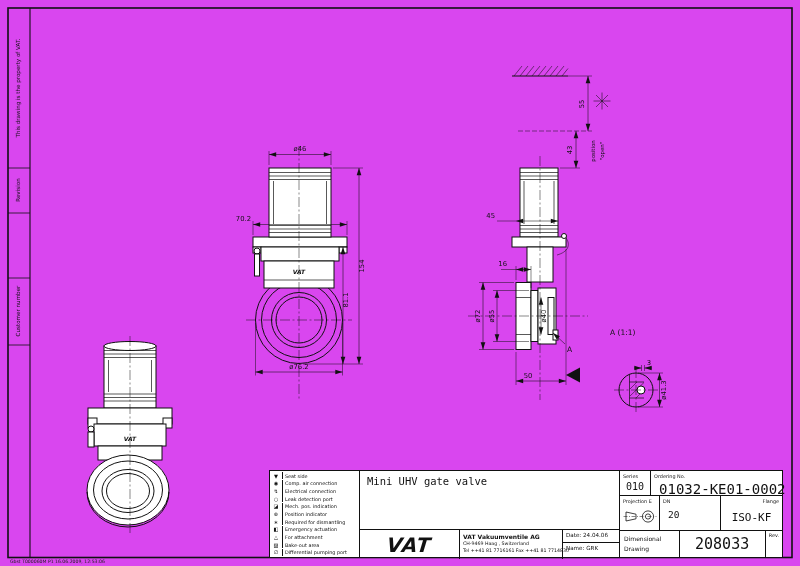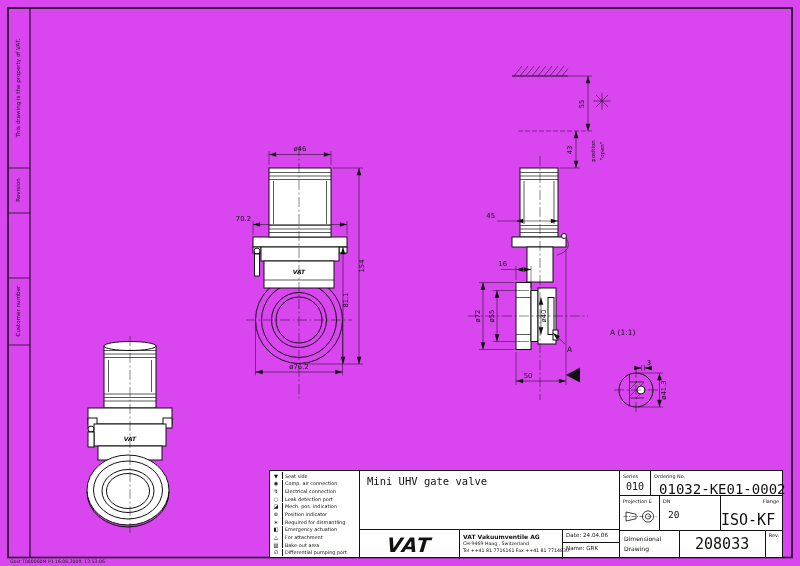--- a/index.html
+++ b/index.html
@@ -53,21 +53,21 @@
   .labr{text-align:right}
   .cSeries{width:40px;border-right:1px solid #111;box-sizing:border-box}
   .valS{font-family:"DejaVu Sans Mono",monospace;font-size:10px;padding:1px 6px}
   .cOrder{flex:1}
   .valO{font-family:"DejaVu Sans Mono",monospace;font-size:14px;padding:1px 8px;white-space:nowrap}
   .cProj{width:40px;border-right:1px solid #111;box-sizing:border-box}
   .projsym{display:block;margin:4px auto 0}
   .cDN{width:61px;border-right:1px solid #111;box-sizing:border-box}
   .valDN{font-family:"DejaVu Sans Mono",monospace;font-size:9.5px;padding:4px 8px}
   .cFl{flex:1}
-  .valFl{font-family:"DejaVu Sans Mono",monospace;font-size:15px;padding-top:6px}
+  .valFl{font-family:"DejaVu Sans Mono",monospace;font-size:11px;text-align:center;padding-top:6px}
   .cType{width:60px;border-right:1px solid #111;box-sizing:border-box;font-size:6px;padding:3px 4px;line-height:1.7}
   .cNum{width:87px;border-right:1px solid #111;box-sizing:border-box;font-family:"DejaVu Sans Mono",monospace;font-size:15px;display:flex;align-items:center;justify-content:center}
   .cRev{flex:1}
 </style>
 </head>
 <body>
 
 <div class="page">
 
 <svg class="canvas" viewBox="0 0 800 566">

